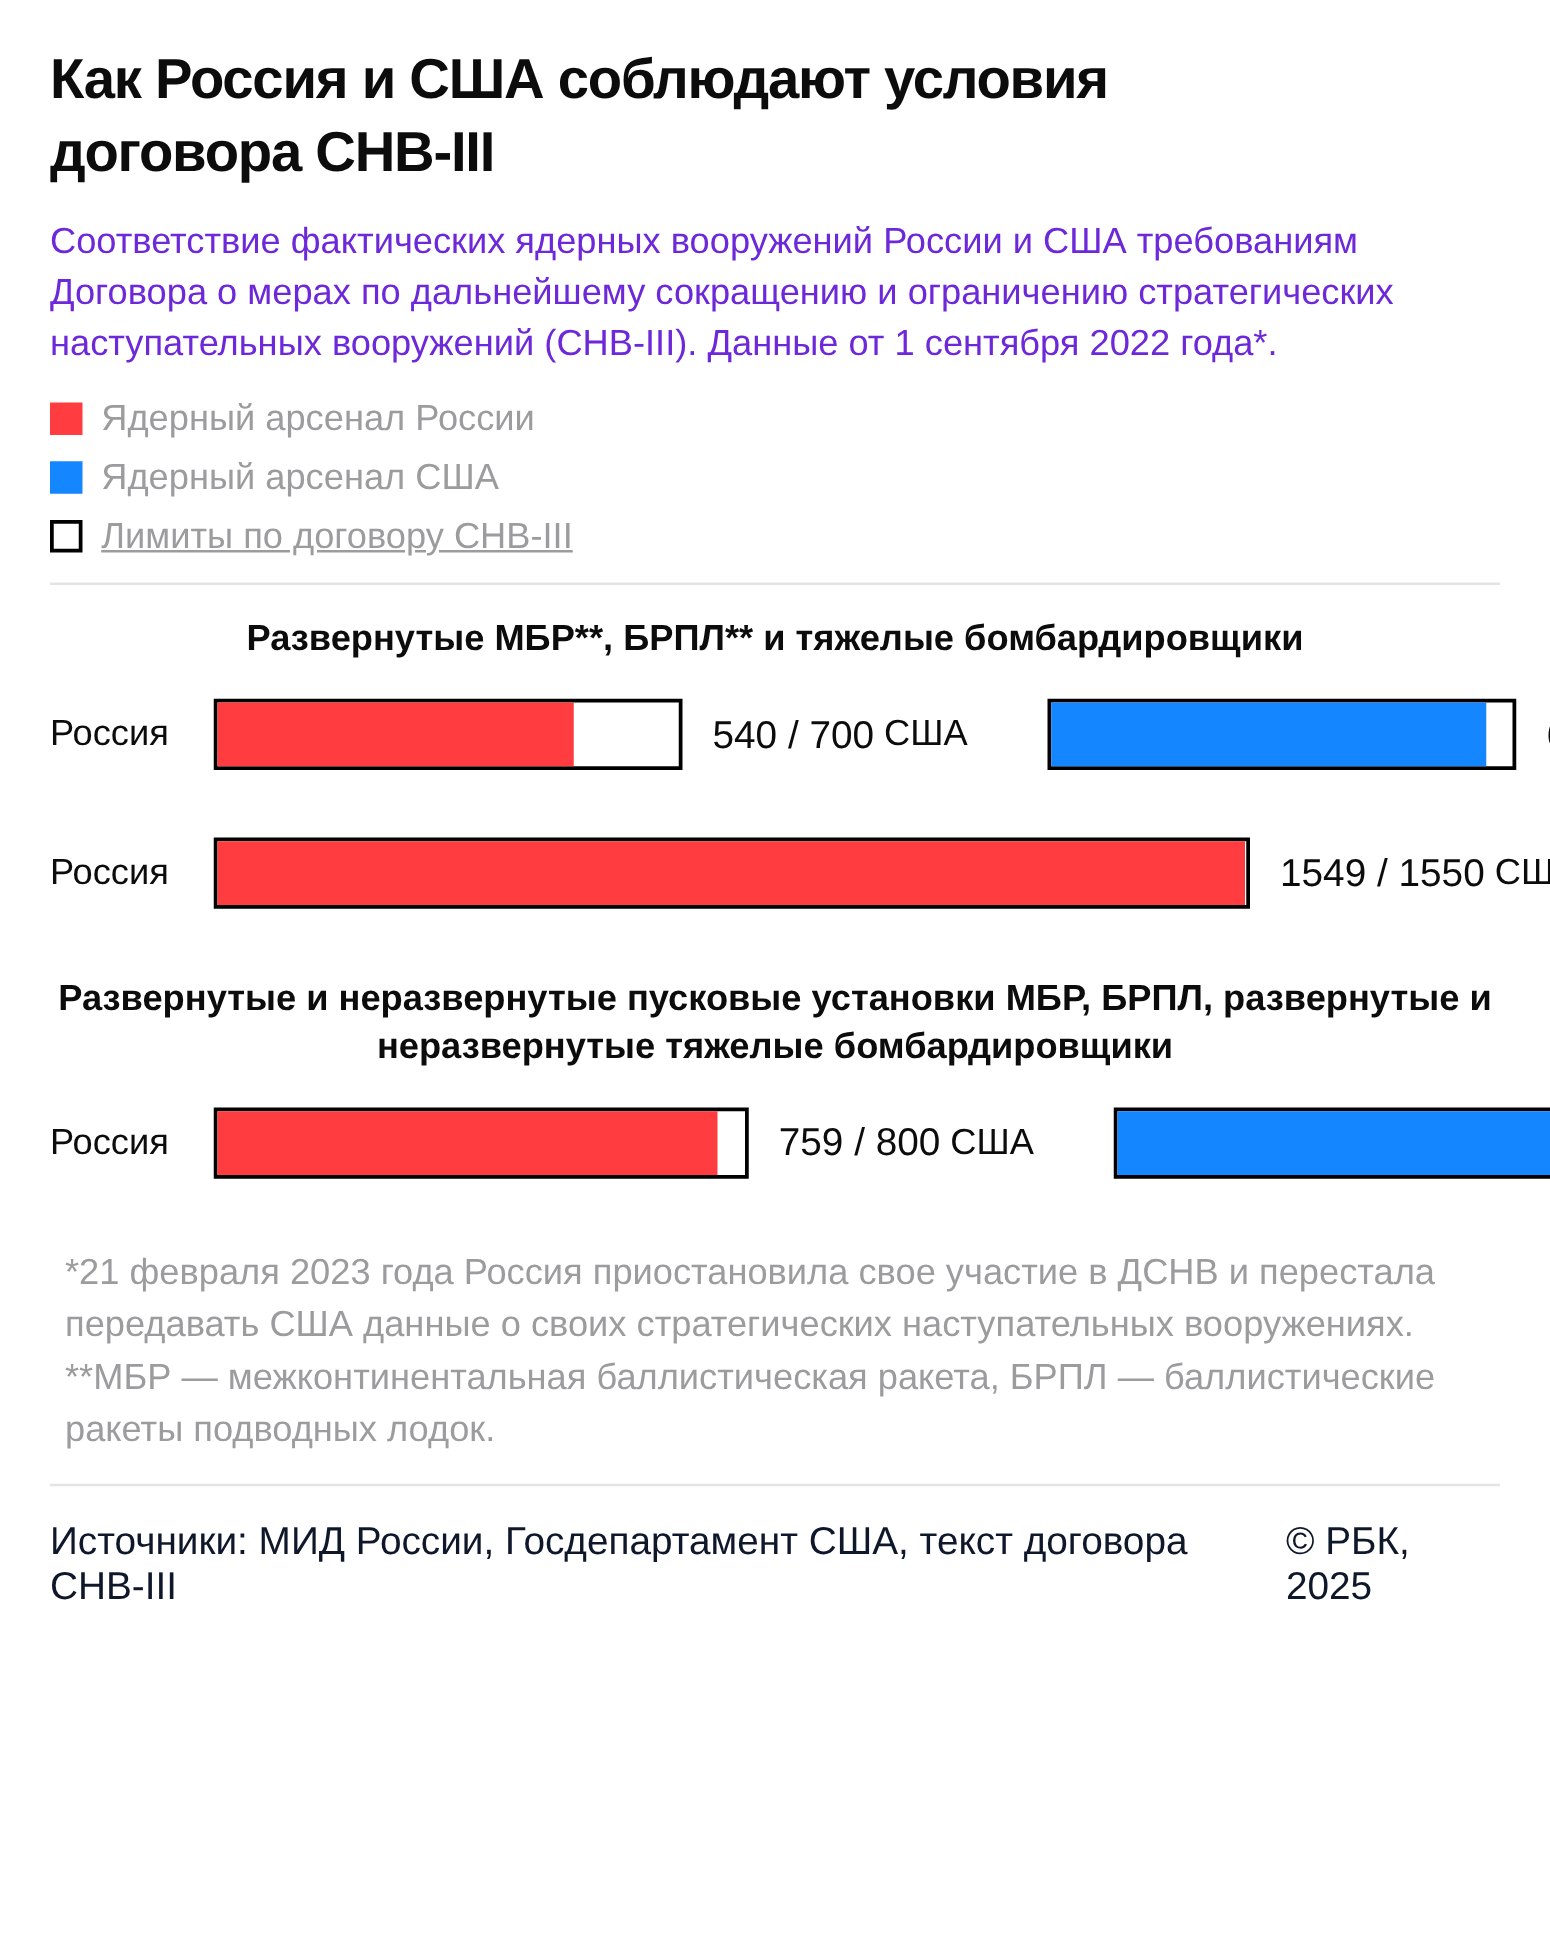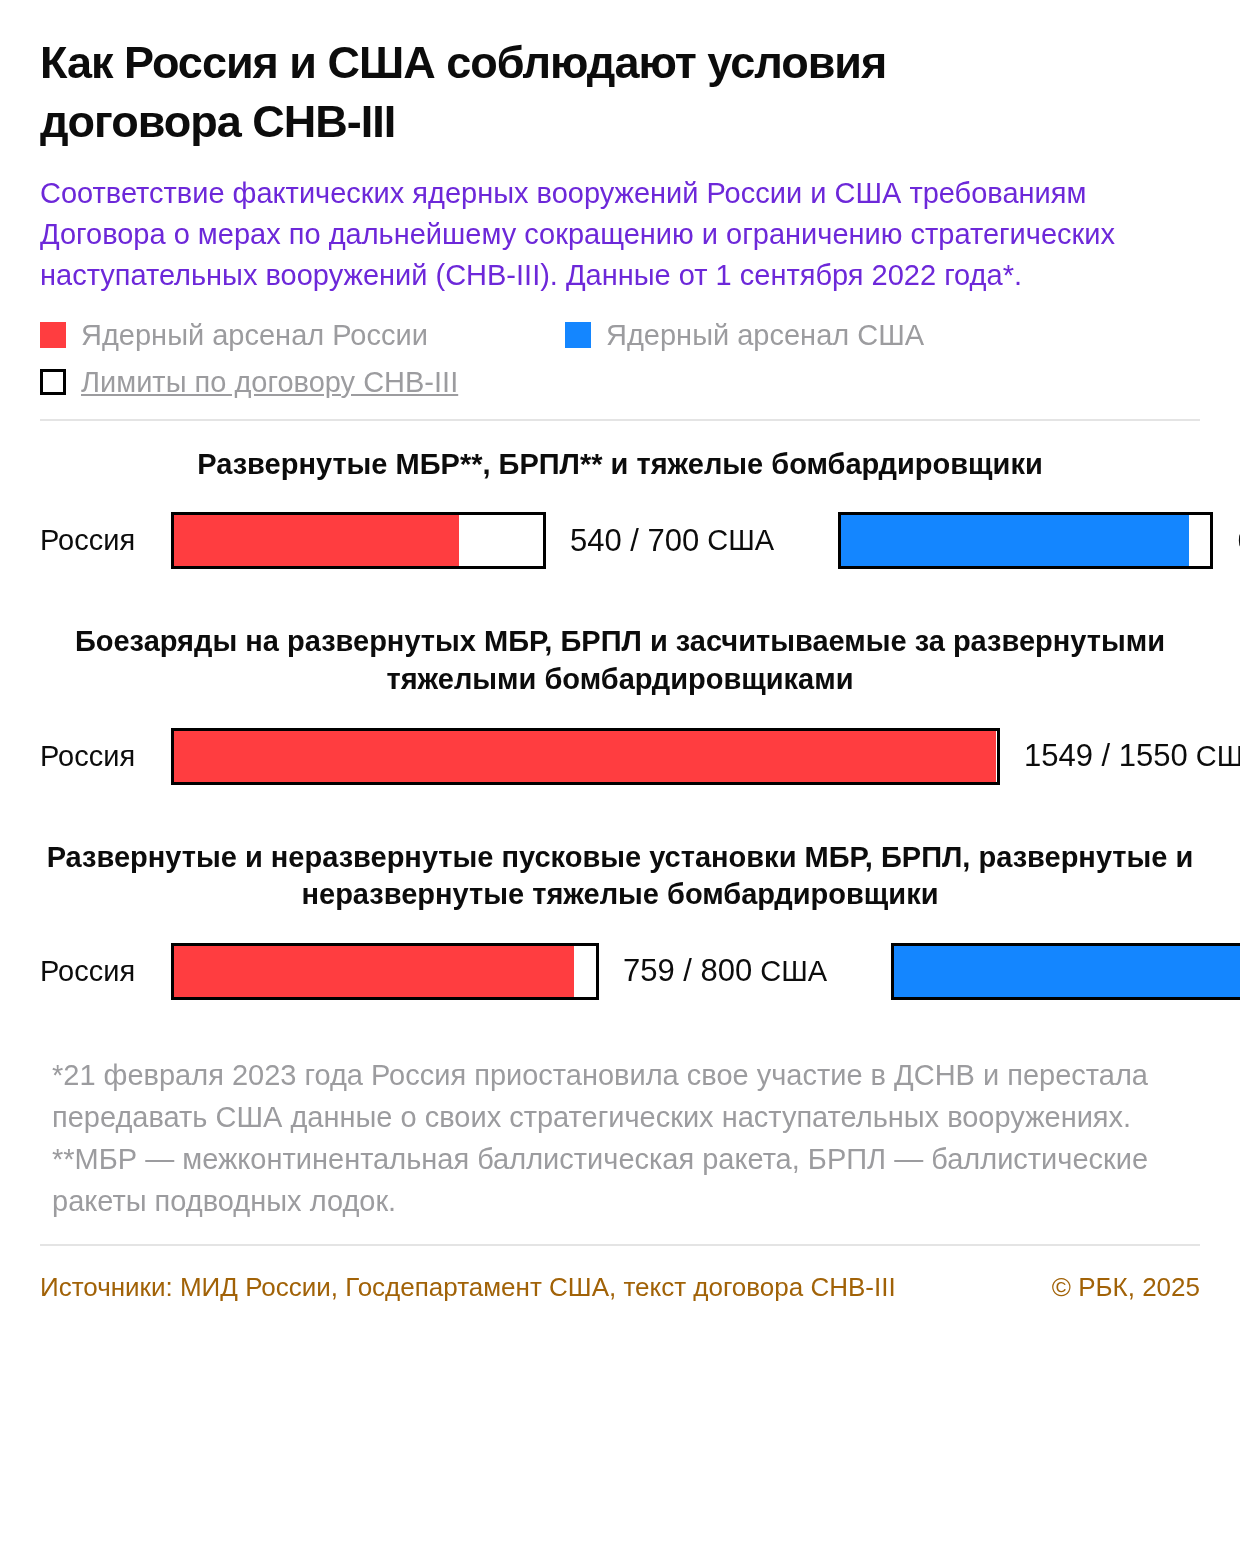--- a/index.html
+++ b/index.html
@@ -15,21 +15,21 @@
   h1.title {
     font-size:45px; font-weight:bold; line-height:1.3;
     letter-spacing:-1px; color:#0c0c0c;
     margin:0 0 22px 0; max-width:1000px;
   }
   .subtitle {
     font-size:29px; line-height:1.42; color:#6d28d9;
     margin:0 0 22px 0; max-width:1100px;
   }
 
-  .legend { display:flex; flex-wrap:wrap; row-gap:14px; margin:0 0 20px 0; width:1160px; }
+  .legend { display:flex; flex-wrap:wrap; row-gap:14px; margin:0 0 20px 0; width:1160px;flex-direction:column; }
   .legend-item { display:flex; align-items:center; font-size:29px; color:#9c9c9f; }
   .legend-item:nth-child(1) { width:525px; }
   .legend-item:nth-child(2) { width:500px; }
   .legend-item:nth-child(3) { width:100%;text-decoration:underline; }
   .legend-swatch { width:26px; height:26px; margin-right:15px; flex:0 0 auto; }
   .legend-swatch.outline { background:#ffffff; border:3px solid #000000; }
 
   .divider { height:2px; background:#e4e4e4; width:1160px; }
 
   .section-title {
@@ -47,21 +47,21 @@
 
   .footnote {
     margin-top:54px; font-size:29px; line-height:1.45; color:#9c9c9f;
     max-width:1120px;
     margin-left:12px;
   }
   .footer-divider { margin-top:22px; }
   .footer {
     width:1160px; padding-top:26px;
     display:flex; justify-content:space-between; align-items:baseline;
-    font-size:26px; color:#a16207;
+    font-size:31px; color:#0f172a;
   }
 </style>
 </head>
 <body>
 
 <div class="page">
 
   <h1 class="title">Как Россия и США соблюдают условия договора СНВ-III</h1>
 
   <p class="subtitle">Соответствие фактических ядерных вооружений России и США требованиям Договора о мерах по дальнейшему сокращению и ограничению стратегических наступательных вооружений (СНВ-III). Данные от 1 сентября 2022 года*.</p>
@@ -97,21 +97,20 @@
           <div class="bar-row">
             <div class="bar-label">США</div>
             <div class="bar-track" style="width: 375px;">
               <div class="bar-fill" style="width: 94.1429%; background: rgb(20, 134, 255);"></div>
             </div>
             <div class="bar-value">659 / 700</div>
           </div>
         </div>
       </div>
       <div class="section">
-        <h2 class="section-title">Боезаряды на развернутых МБР, БРПЛ и засчитываемые за развернутыми тяжелыми бомбардировщиками</h2>
         <div class="bars">
           <div class="bar-row">
             <div class="bar-label">Россия</div>
             <div class="bar-track" style="width: 829px;">
               <div class="bar-fill" style="width: 99.9355%; background: rgb(255, 61, 64);"></div>
             </div>
             <div class="bar-value">1549 / 1550</div>
           </div>
           <div class="bar-row">
             <div class="bar-label">США</div>

